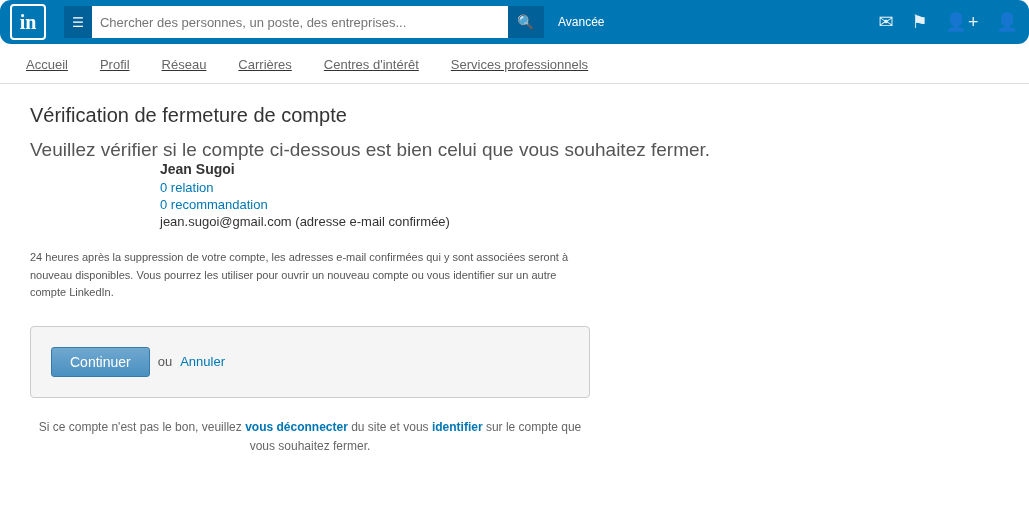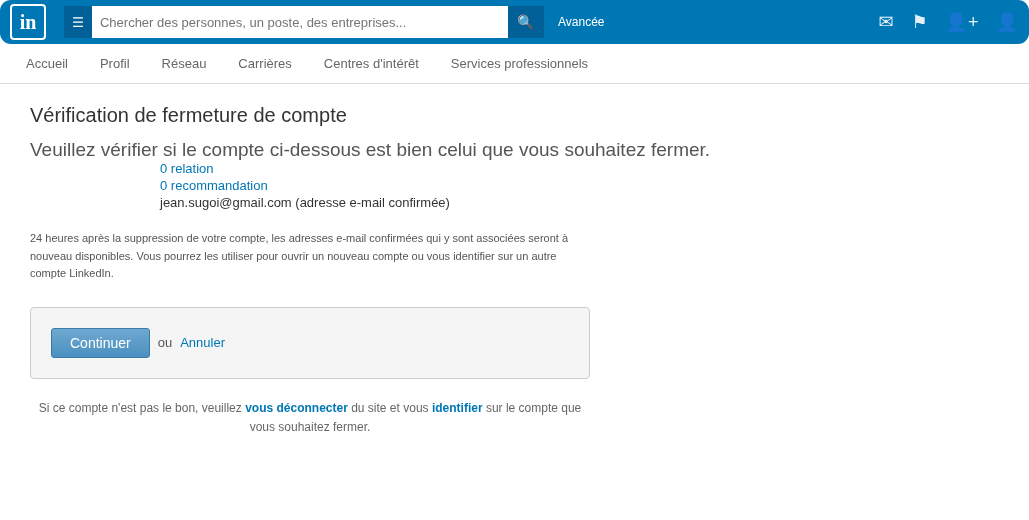--- a/index.html
+++ b/index.html
@@ -86,23 +86,23 @@
       font-size: 18px;
       cursor: pointer;
       opacity: 0.9;
     }
 
     
     .navbar {
       background: #fff;
       border-bottom: 1px solid #ddd;
       display: flex;
-      align-items: center;
       height: 40px;
       padding: 0 10px;
+      text-decoration: underline;
     }
     .nav-item {
       padding: 0 16px;
       height: 40px;
       display: flex;
       align-items: center;
       color: #666;
       font-size: 13px;
       cursor: pointer;
       text-decoration: none;
@@ -238,20 +238,21 @@
   <a class="nav-item">Carrières</a>
   <a class="nav-item">Centres d'intérêt</a>
   <a class="nav-item">Services professionnels</a>
 </div>
 
 <div class="main">
   <h1 class="page-title">Vérification de fermeture de compte</h1>
   <p class="subtitle">Veuillez vérifier si le compte ci-dessous est bien celui que vous souhaitez fermer.</p>
 
   <div class="account-info">
+    <div class="account-name">Jean Sugoi</div>
     <div class="account-stat">0 relation</div>
     <div class="account-stat">0 recommandation</div>
     <div class="account-email">jean.sugoi@gmail.com (adresse e-mail confirmée)</div>
   </div>
 
   <p class="notice-text">24 heures après la suppression de votre compte, les adresses e-mail confirmées qui y sont associées seront à nouveau disponibles. Vous pourrez les utiliser pour ouvrir un nouveau compte ou vous identifier sur un autre compte LinkedIn.</p>
 
   <div class="action-box">
     <button class="continue-btn">Continuer</button>
     <span class="or-text">ou</span>

